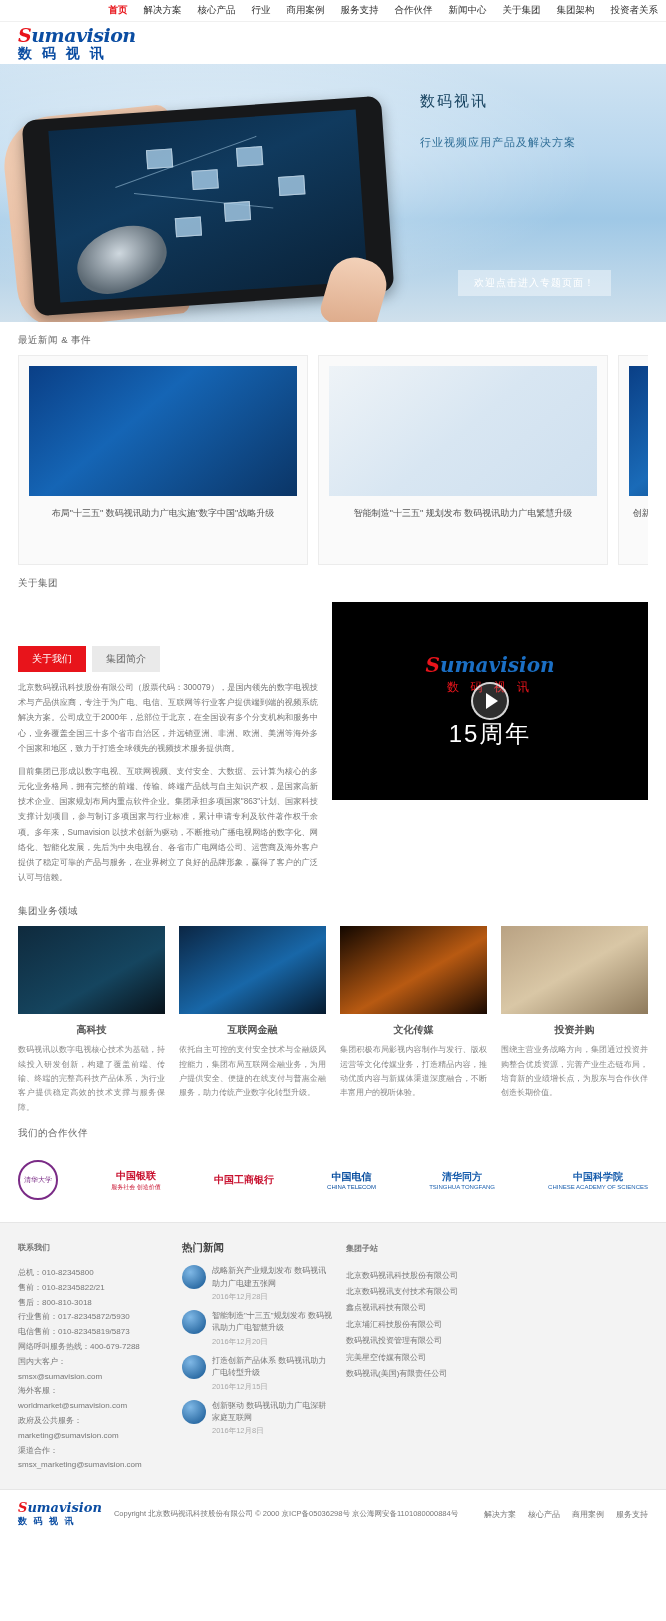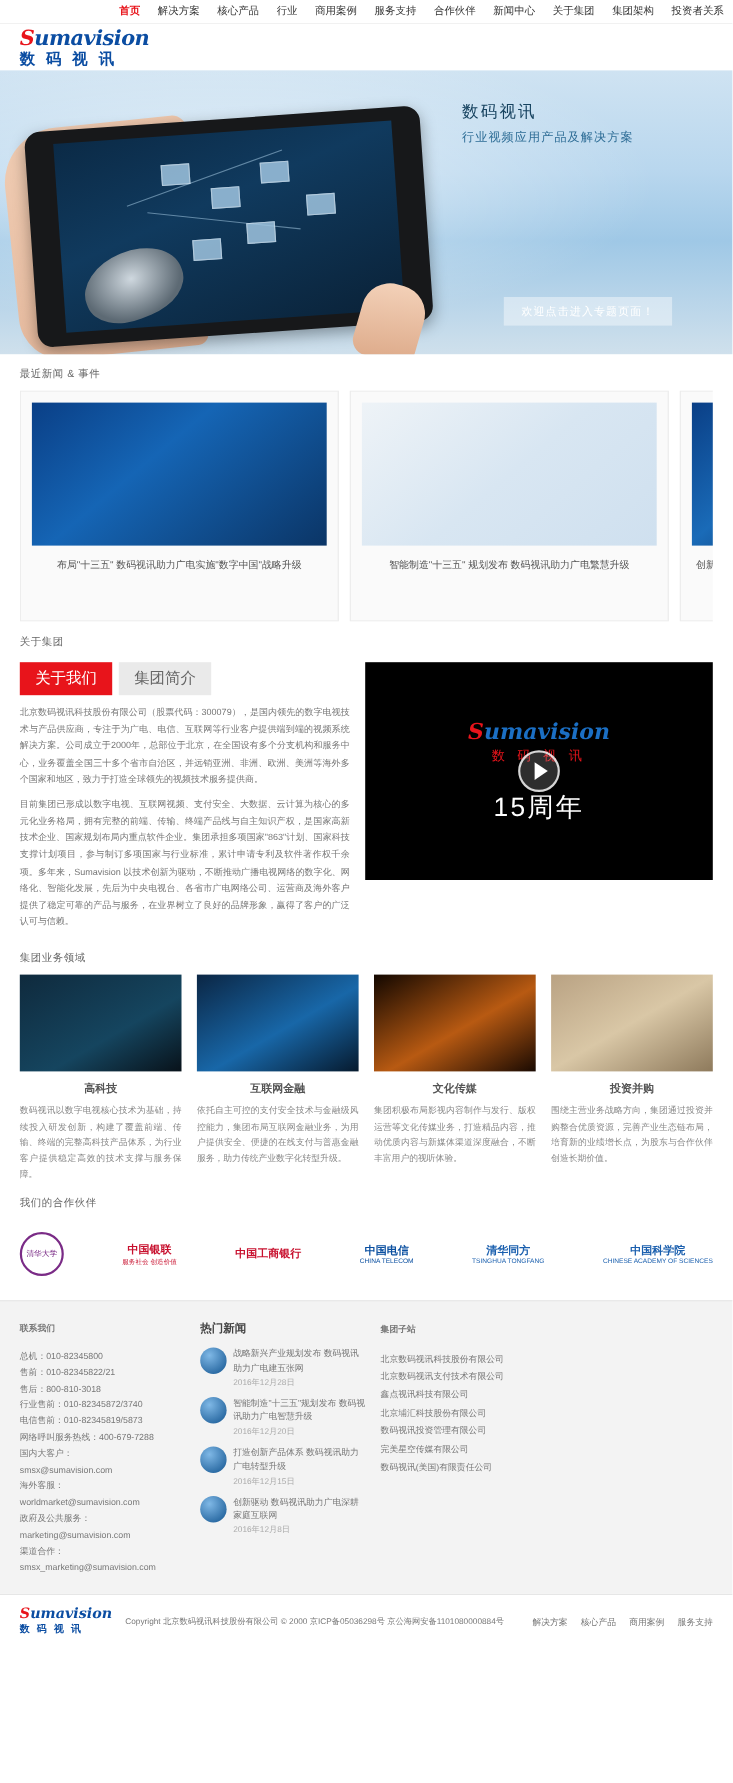--- a/index.html
+++ b/index.html
@@ -68,21 +68,21 @@
     position: absolute; left: 0; top: 0; width: 100%; height: 100%;
     background: radial-gradient(ellipse at 30% 40%, rgba(255,255,255,0.55), rgba(255,255,255,0) 60%);
   }
   .hero-text {
     position: absolute;
     right: 90px;
     top: 28px;
     text-align: left;
     color: #2b5f86;
   }
-  .hero-title { font-size: 15px; color: #16425f; letter-spacing: 2px; margin-bottom: 6px; }
+  .hero-title { font-size: 15px; color: #16425f; letter-spacing: 2px; margin-bottom: 24px; }
   .hero-sub { font-size: 11px; color: #2e6d96; letter-spacing: 1px; }
   .hero-cta {
     position: absolute;
     right: 55px;
     bottom: 26px;
     background: rgba(255,255,255,0.42);
     color: #fff;
     font-size: 10px;
     padding: 6px 16px;
     letter-spacing: 1px;
@@ -161,22 +161,22 @@
     color: #555;
     line-height: 1.6;
     text-align: center;
   }
 
   
   .about-wrap { display: flex; gap: 14px; margin-top: 4px; }
   .about-left { width: 300px; }
   .tabs { display: flex; gap: 6px; margin-bottom: 8px; }
   .tab {
-    font-size: 14px; padding: 6px 14px; cursor: pointer;
-    background: #eaeaea; color: #666;
+    font-size: 10px; padding: 6px 14px; cursor: pointer;
+    background: #eaeaea; color: #666; margin-top: 44px;
   }
   .tab.active { background: #e8141b; color: #fff; }
   .about-text { font-size: 8.2px; line-height: 1.85; color: #777; text-align: justify; }
   .about-text p { margin-bottom: 8px; }
   .video-box {
     flex: 1; height: 198px; background: #000; position: relative;
     display: flex; align-items: center; justify-content: center;
   }
   .video-logo { text-align: center; }
   .v-word {
@@ -438,21 +438,21 @@
       </div>
     </div>
   </div>
 
   <div class="footer">
     <div class="f-contact">
       <div class="f-col-title">联系我们</div>
       <div>总机：010-82345800</div>
       <div>售前：010-82345822/21</div>
       <div>售后：800-810-3018</div>
-      <div>行业售前：010-82345872/3740</div>
+      <div>行业售前：017-82345872/5930</div>
       <div>电信售前：010-82345819/5873</div>
       <div>网络呼叫服务热线：400-679-7288</div>
       <div>国内大客户：</div>
       <div>smsx@sumavision.com</div>
       <div>海外客服：</div>
       <div>worldmarket@sumavision.com</div>
       <div>政府及公共服务：</div>
       <div>marketing@sumavision.com</div>
       <div>渠道合作：</div>
       <div>smsx_marketing@sumavision.com</div>

